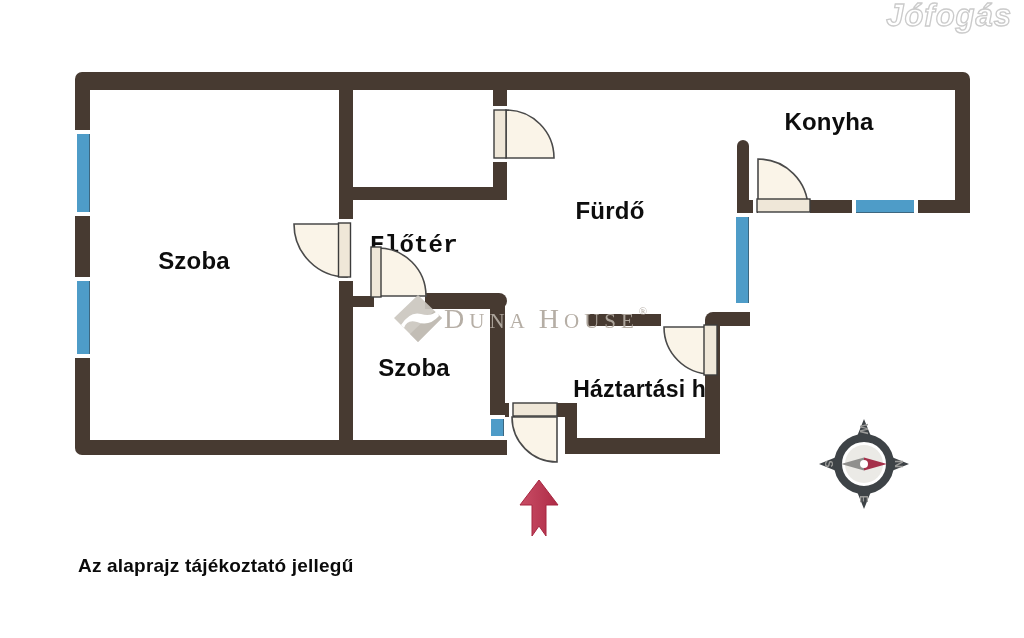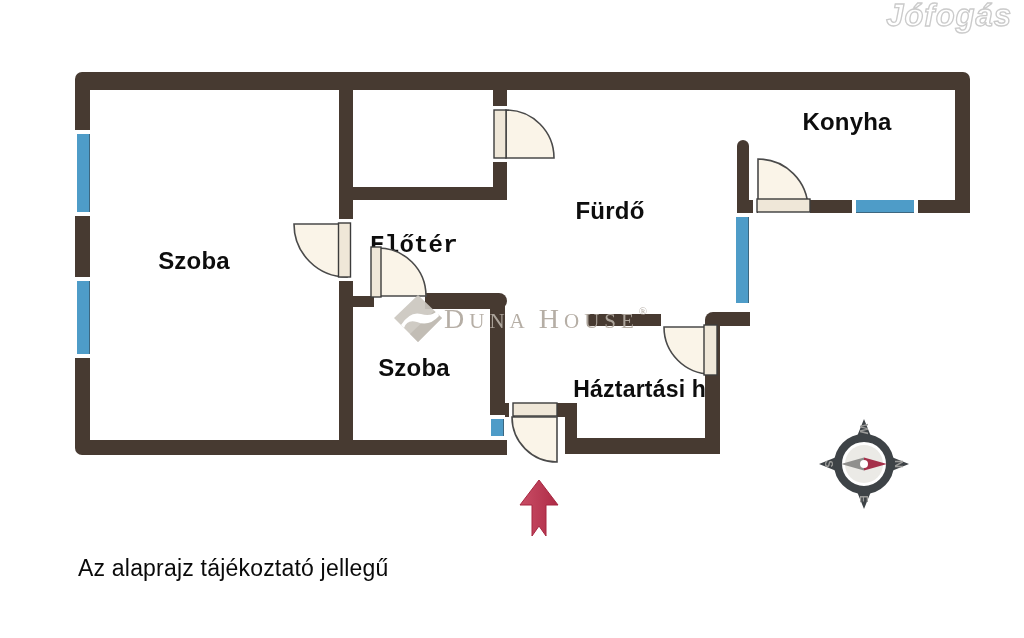--- a/index.html
+++ b/index.html
@@ -38,21 +38,21 @@
   
   #site-logo{
     position:absolute;top:-2px;right:12px;z-index:4;
     font-style:italic;font-weight:bold;font-size:31px;letter-spacing:1px;
     color:#ffffff;-webkit-text-stroke:1.3px #CBCBCB;
     text-shadow:0 0 1px #d5d5d5;
   }
   
   #disclaimer{
     position:absolute;left:78px;top:555px;z-index:4;
-    font-weight:normal;font-size:23px;color:#0a0a0a;letter-spacing:0.2px;
+    font-weight:bold;font-size:19px;color:#0a0a0a;letter-spacing:0.2px;
   }
   #compass{position:absolute;left:812px;top:412px;z-index:4;}
   #entrance-arrow{position:absolute;left:517px;top:478px;z-index:4;}
   .z1{z-index:1}.z2{z-index:2}
 </style>
 </head>
 <body>
 
 <div id="stage">
 
@@ -140,21 +140,21 @@
     <g opacity="0.92">
       <polygon points="418,295 442,318 418,342 394,318" fill="#CBC7C0"></polygon>
       <polygon points="442,318 418,342 410,334 434,311" fill="#BDB8AF"></polygon>
       <path d="M401,325 Q410,311 421,314 Q431,317 437,311 L439,316 Q429,327 417,322 Q407,319 404,328 Z" fill="#ffffff"></path>
     </g>
   </svg>
 
   <div class="lbl" style="left:194px;top:261px;">Szoba</div>
   <div class="lbl" style="left:414px;top:245px;font-family:Liberation Mono, monospace;">Előtér</div>
   <div class="lbl" style="left:610px;top:211px;">Fürdő</div>
-  <div class="lbl" style="left:847px;top:122px;">Konyha</div>
+  <div class="lbl" style="left:829px;top:122px;">Konyha</div>
   <div class="lbl" style="left:414px;top:368px;">Szoba</div>
   <div class="lbl small" style="left:643px;top:389px;">Háztartási h.</div>
 
   <div id="wm-text">
     <span class="big">D</span><span class="small">UNA</span><span class="big gap">H</span><span class="small">OUSE</span><span class="reg">®</span>
   </div>
 
   <div id="site-logo">Jófogás</div>
 
   <div id="disclaimer">Az alaprajz tájékoztató jellegű</div>

